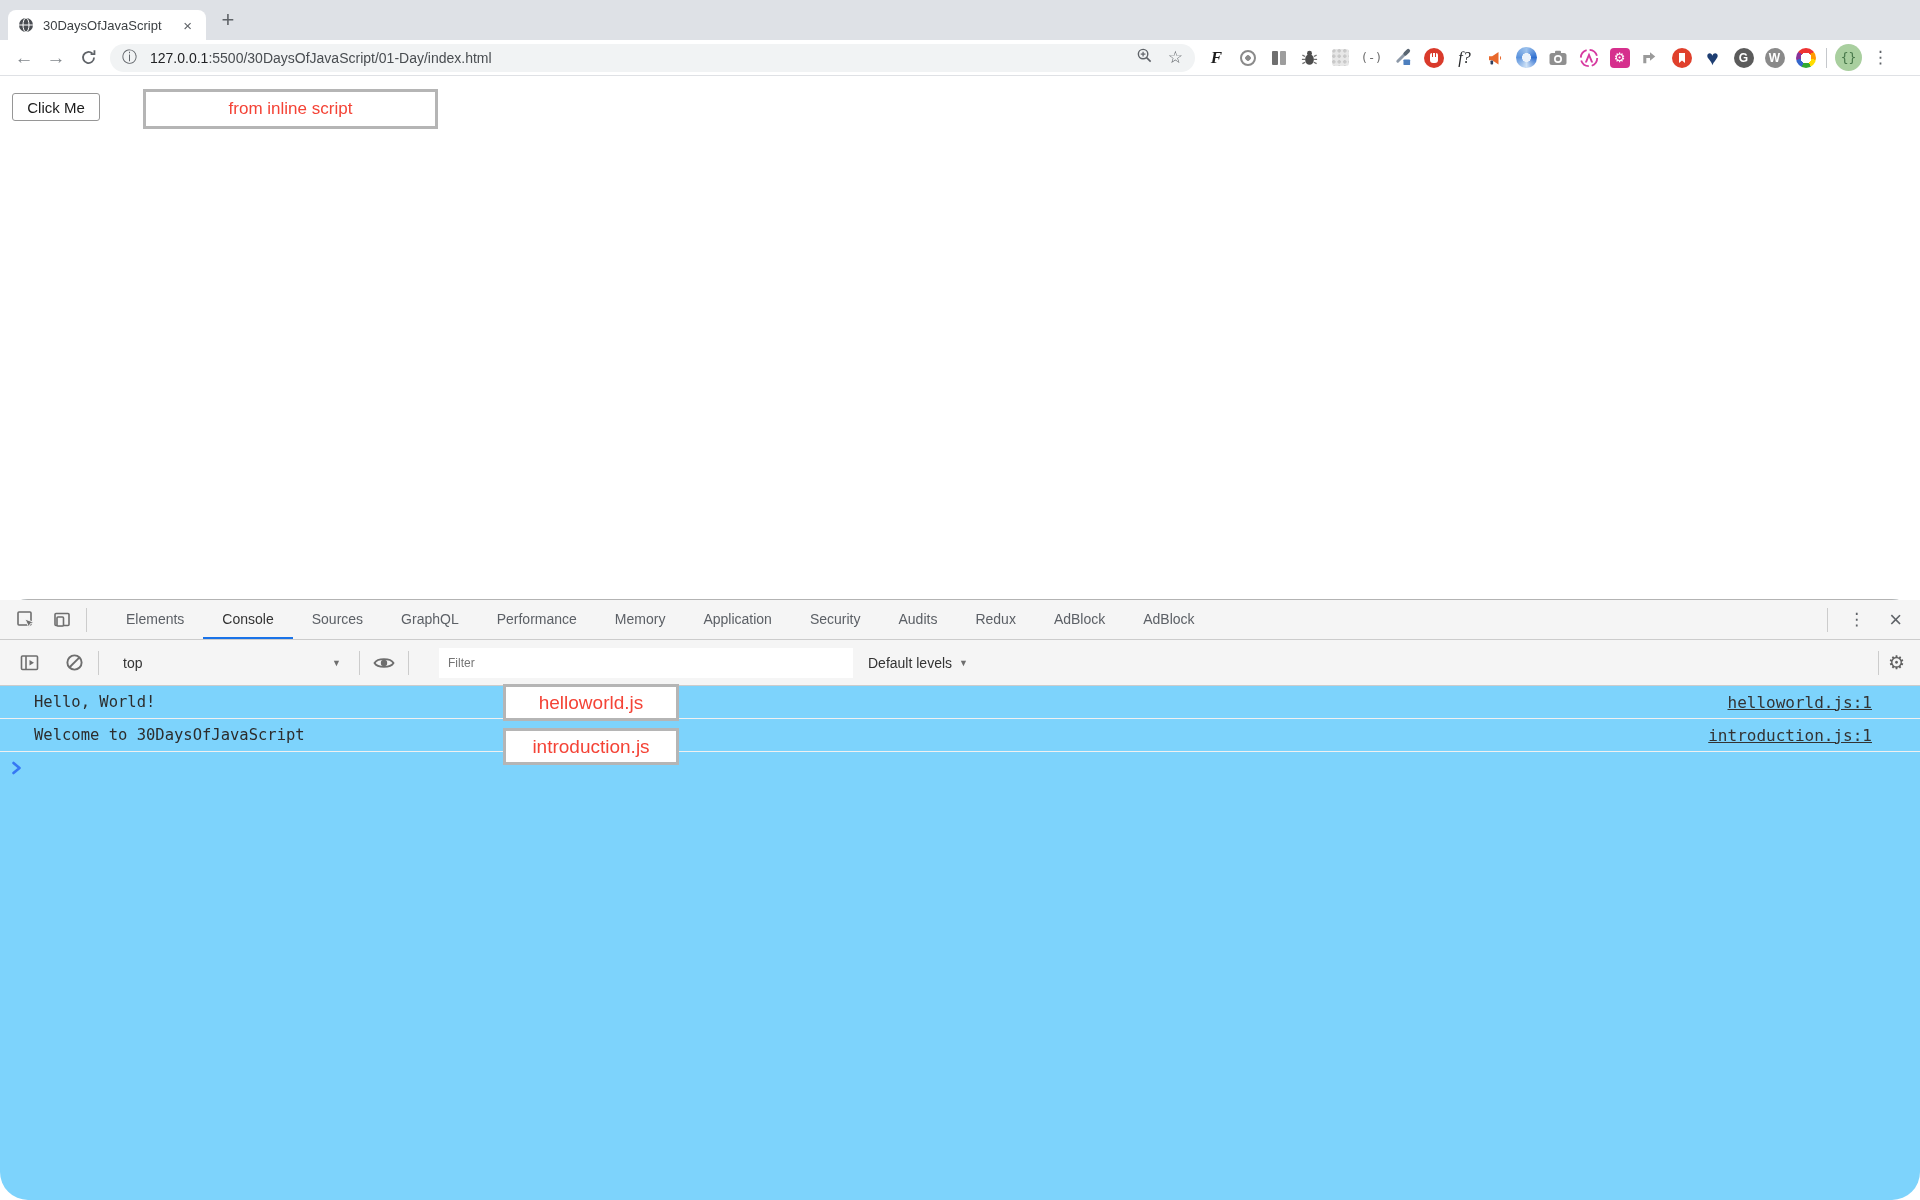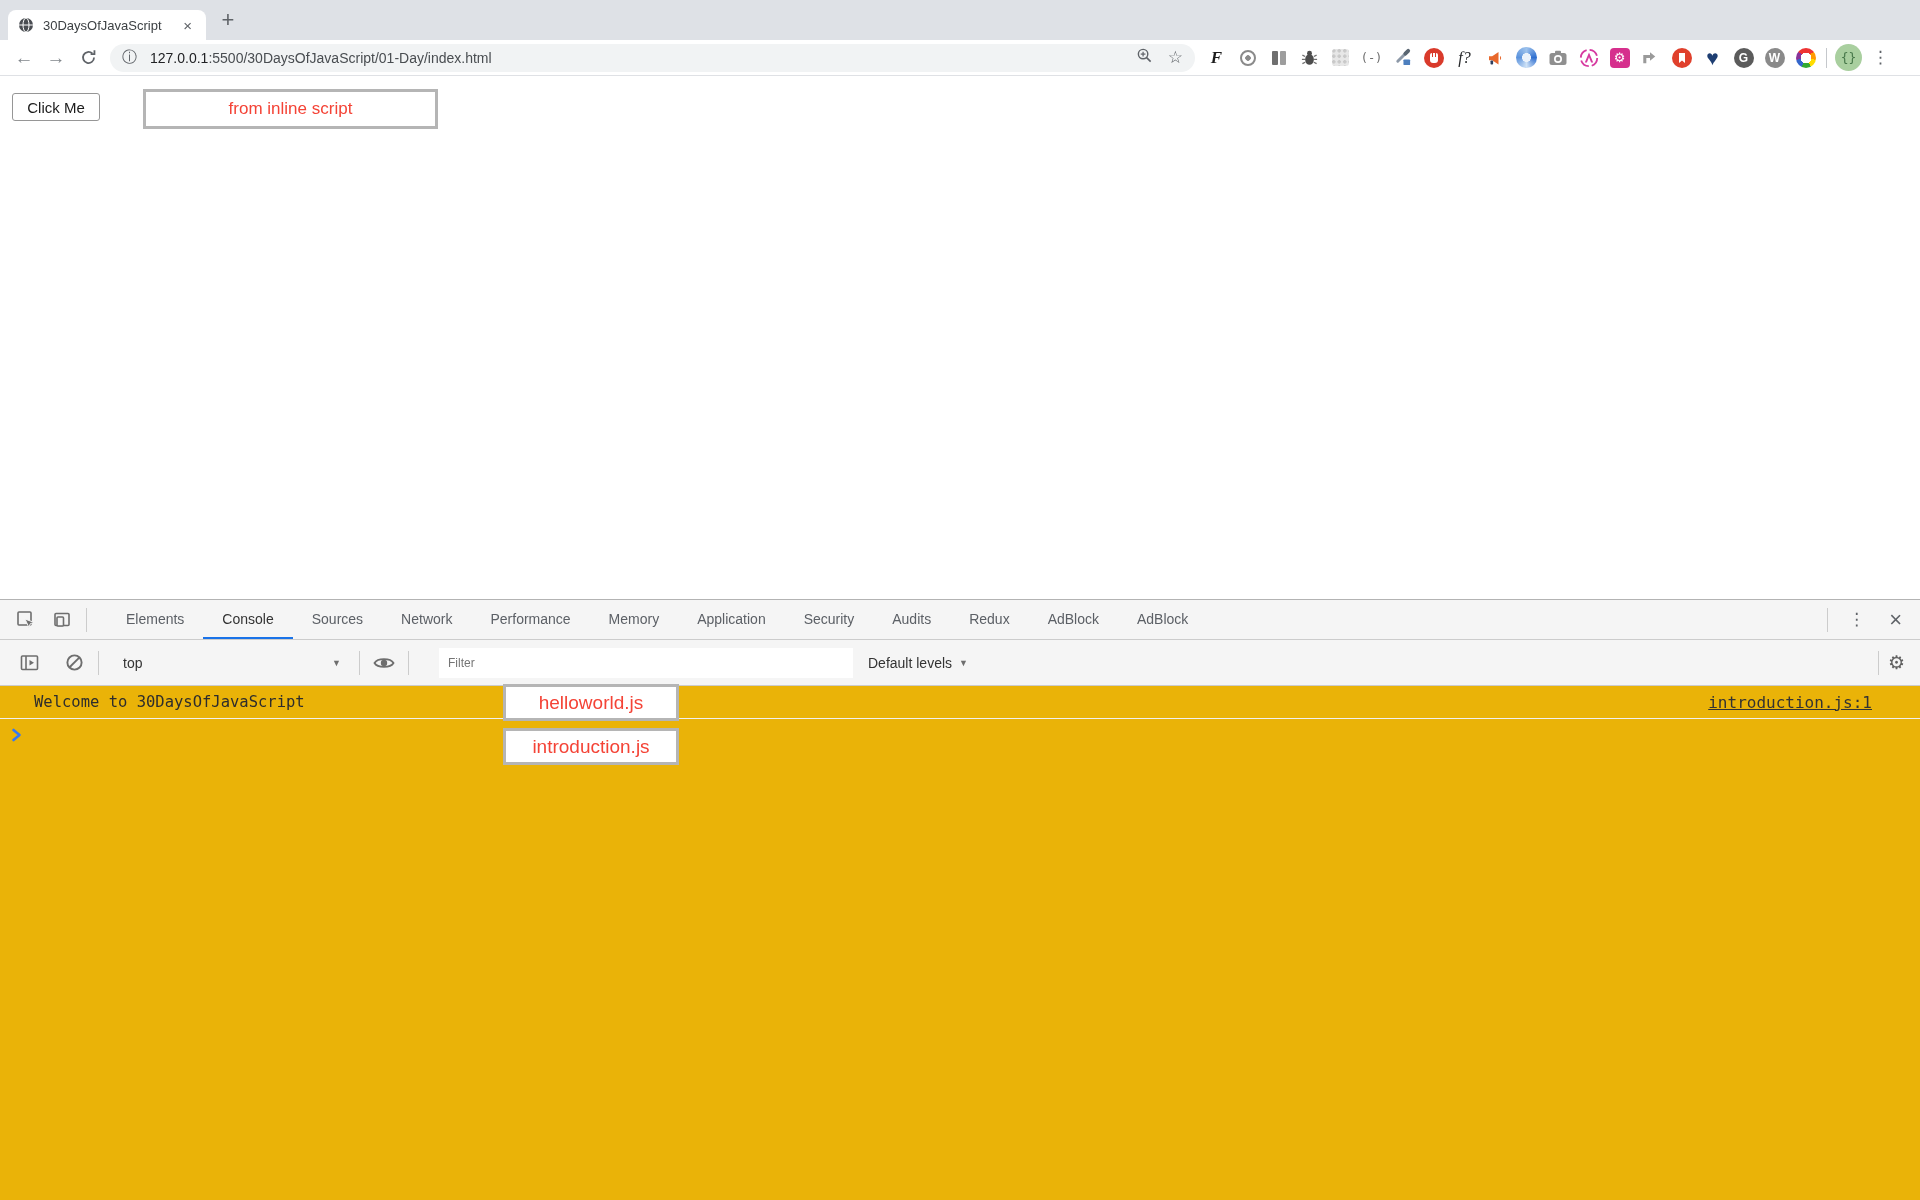--- a/index.html
+++ b/index.html
@@ -79,21 +79,21 @@
   .clickme { position:absolute; left:12px; top:17px; width:88px; height:28px;
              background:#fff; border:1px solid #969696; border-radius:3px;
              font-size:15px; color:#1a1a1a; font-family:"Liberation Sans", sans-serif; }
   .inline-box { position:absolute; left:143px; top:13px; width:295px; height:40px;
                 border:3px solid #b5b5b5; background:#fff; display:flex;
                 align-items:center; justify-content:center; }
   .inline-box span { color:#f44336; font-size:17px; }
 
   
   .devtools { position:absolute; left:0; top:599px; width:1920px; height:601px;
-              background:#eab308; border-top:1px solid #b3b3b3; }
+              background:#7dd3fc; border-top:1px solid #b3b3b3;border-radius:28px; }
   .dt-tabbar { height:40px; background:#f5f5f5; border-bottom:1px solid #ccc;
                display:flex; align-items:center; padding:0 8px; }
   .dt-iconbtn { width:30px; height:28px; display:flex; align-items:center;
                 justify-content:center; margin:0 3px; }
   .vsep { width:1px; height:24px; background:#ccc; margin:0 6px; }
   .dt-tabs { display:flex; align-items:center; height:100%; margin-left:14px; }
   .dt-tab { padding:0 19px; height:100%; display:flex; align-items:center;
             font-size:14px; color:#5c6066; border-bottom:2px solid transparent; }
   .dt-tab.active { color:#333; border-bottom:2px solid #1a73e8; }
   .dt-right { margin-left:auto; display:flex; align-items:center; }
@@ -283,21 +283,21 @@
       <svg viewBox="0 0 20 20" width="20" height="20">
           <rect x="3" y="3.5" width="14" height="12" rx="1" fill="none" stroke="#6e6e6e" stroke-width="1.6"></rect>
           <rect x="5" y="7" width="6.5" height="9" rx="1" fill="#f5f5f5" stroke="#6e6e6e" stroke-width="1.6"></rect>
         </svg>
     </span>
     <span class="vsep"></span>
     <div class="dt-tabs">
       <span class="dt-tab">Elements</span>
       <span class="dt-tab active">Console</span>
       <span class="dt-tab">Sources</span>
-      <span class="dt-tab">Network</span>
+      <span class="dt-tab">GraphQL</span>
       <span class="dt-tab">Performance</span>
       <span class="dt-tab">Memory</span>
       <span class="dt-tab">Application</span>
       <span class="dt-tab">Security</span>
       <span class="dt-tab">Audits</span>
       <span class="dt-tab">Redux</span>
       <span class="dt-tab">AdBlock</span>
       <span class="dt-tab">AdBlock</span>
     </div>
     <div class="dt-right">
@@ -340,20 +340,24 @@
       <span class="arrow-down">▼</span>
     </div>
     <div class="dt-right">
       <span class="vsep"></span>
       <span class="gear-glyph">⚙</span>
     </div>
   </div>
 
   <div class="dt-console">
     <div class="msg-row">
+      <span>Hello, World!</span>
+      <a class="msg-link">helloworld.js:1</a>
+    </div>
+    <div class="msg-row">
       <span>Welcome to 30DaysOfJavaScript</span>
       <a class="msg-link">introduction.js:1</a>
     </div>
     <div class="prompt-row">
       <span>
         <svg viewBox="0 0 12 14" width="12" height="14">
             <path d="M2.5 2l6 5-6 5" fill="none" stroke="#3678f3" stroke-width="2.6" stroke-linecap="round" stroke-linejoin="round"></path>
           </svg>
       </span>
     </div>

